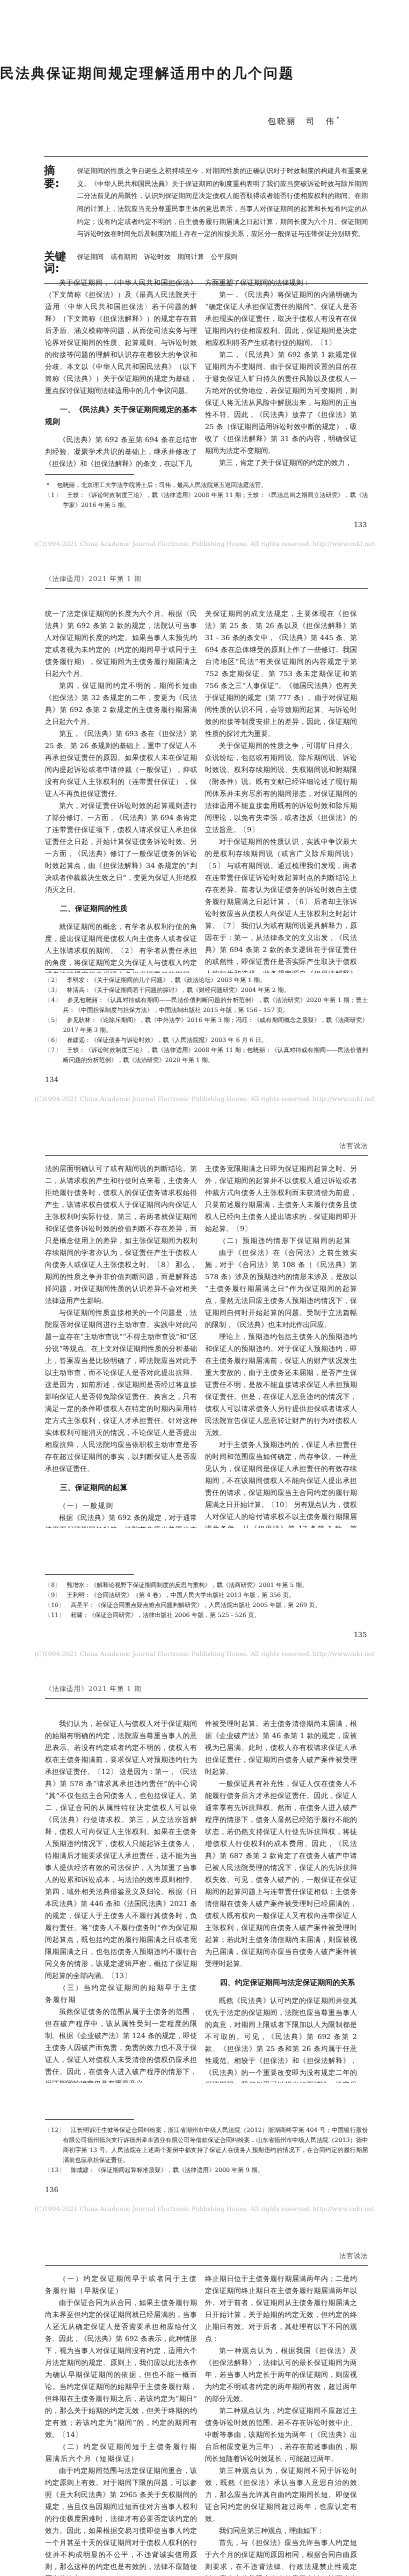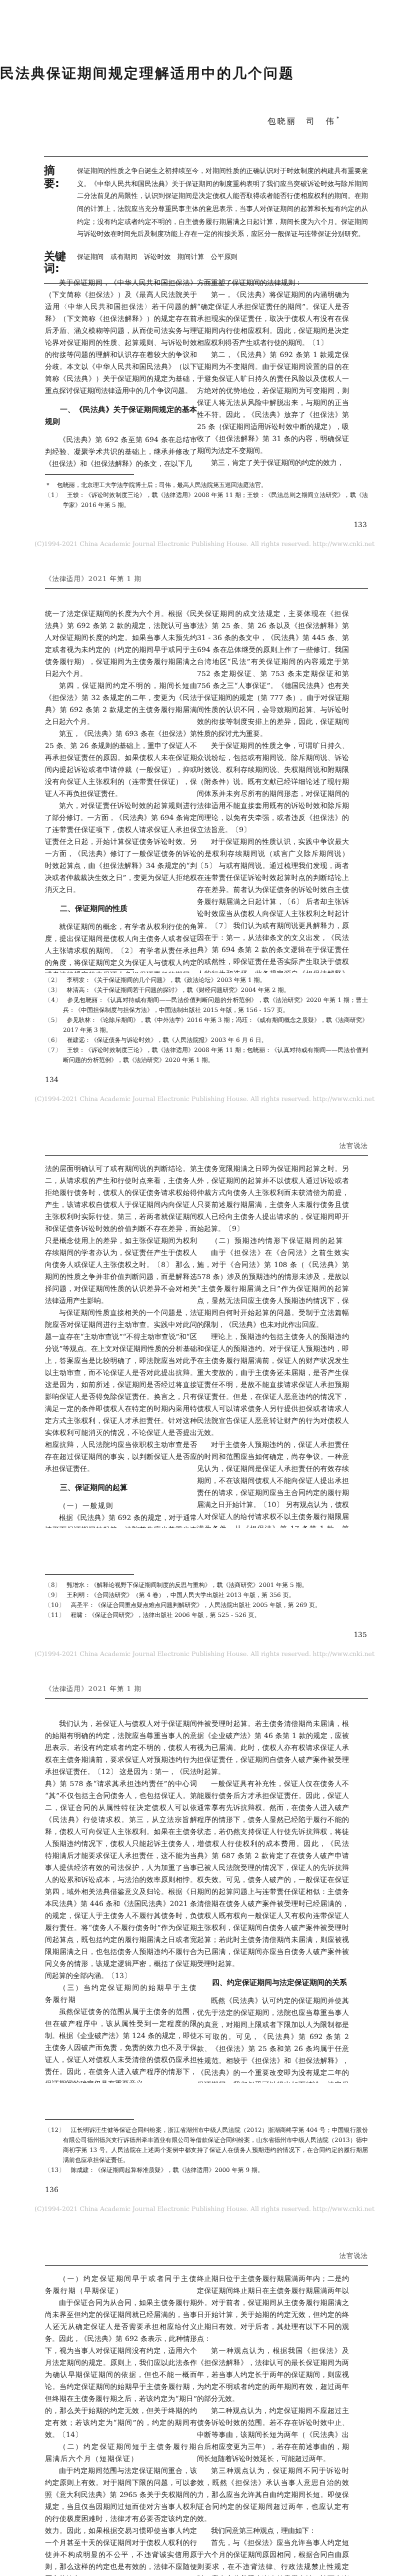--- a/index.html
+++ b/index.html
@@ -13,21 +13,21 @@
   .art-title{position:absolute;top:65px;left:0;right:0;text-align:left;
              font-size:14px;font-weight:bold;letter-spacing:1.5px;}
   .art-authors{position:absolute;top:115px;right:67px;font-size:8.2px;letter-spacing:1.5px;}
   .art-authors sup{font-size:5.2px;}
   .abstract{position:absolute;top:156px;left:44px;right:41px;border-top:0.5px solid #666;
             border-bottom:0.5px solid #666;padding:8.2px 0 7.2px;font-size:6.7px;line-height:12.6px;}
   .abs-row{display:flex;}
   .abs-label{flex:0 0 33px;font-weight:bold;font-family:"DejaVu Sans","Liberation Sans",sans-serif;font-size:11px;}
   .abs-text{flex:1;text-align:justify;}
   .kw-row{margin-top:10px;}
-  .columns{position:absolute;left:45px;right:41px;display:flex;gap:0;}
+  .columns{position:absolute;left:45px;right:41px;display:flex;gap:8px;}
   .page .columns{top:53px;height:365px;}
   .page.first .columns{top:277px;height:194px;}
   .col{width:152px;overflow:hidden;text-align:justify;font-size:7px;line-height:12px;}
   .col .para{text-indent:2em;}
   .col .cont{text-indent:0;}
   .col .h1{text-indent:2em;font-weight:bold;font-size:7.5px;
            font-family:"DejaVu Sans","Liberation Sans",sans-serif;margin:6.7px 0;}
   .col .h2{text-indent:2em;letter-spacing:0.8px;}
   .footnotes{position:absolute;left:45px;right:41px;bottom:45px;font-size:6px;line-height:10px;color:#222;}
   .footnotes .fnsep{width:89px;border-top:0.5px solid #555;margin-bottom:4.6px;}

